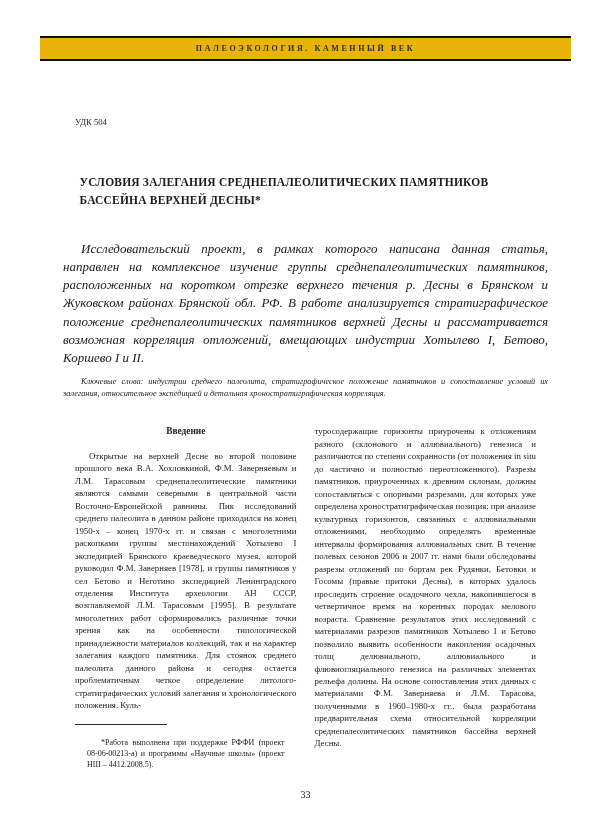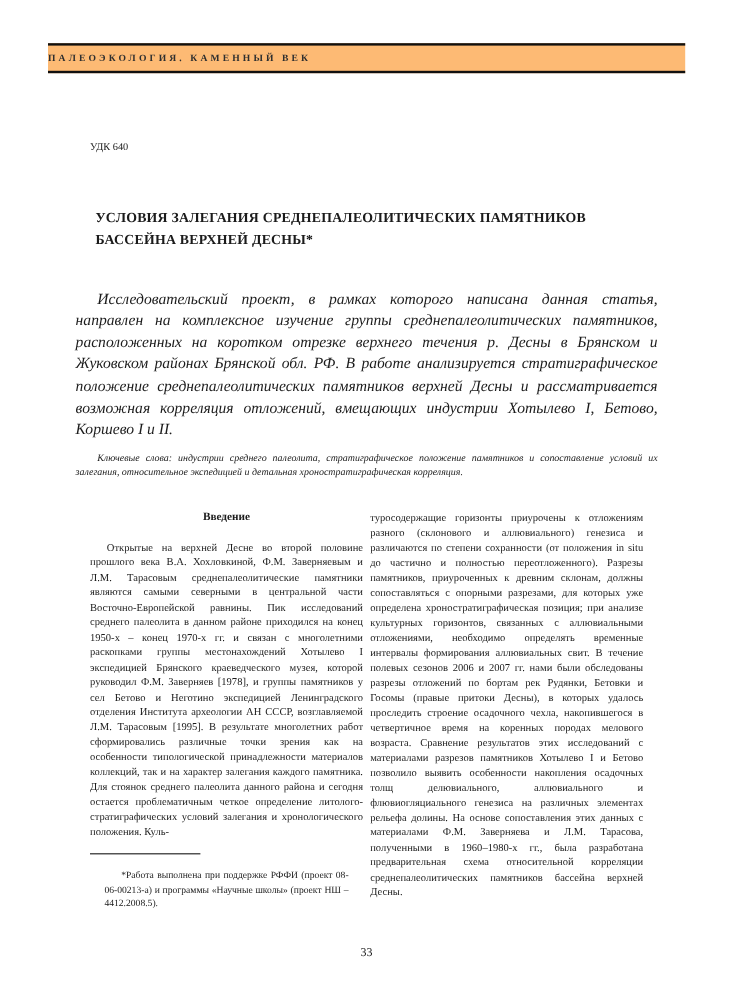--- a/index.html
+++ b/index.html
@@ -4,44 +4,44 @@
 <style>
   html,body{margin:0;padding:0;background:#ffffff;}
   .page{
     width:611px;height:820px;box-sizing:border-box;position:relative;
     margin:0 auto;background:#ffffff;color:#1b1b1b;overflow:hidden;
     font-family:"Liberation Serif","DejaVu Serif",serif;
     padding:36px 40px 0 40px;
   }
   
   .band{
-    height:21px;background:#fdba74;
+    height:21px;background:#eab308;
     border-top:2px solid #101010;border-bottom:2px solid #101010;
-    display:flex;align-items:center;justify-content:flex-start;
+    display:flex;align-items:center;justify-content:center;
   }
   .band-title{
     font-size:8px;font-weight:bold;letter-spacing:2.6px;color:#2f2f2f;
     font-family:"Liberation Serif","DejaVu Serif",serif;
   }
   .content{padding:0 35px;}
   .udc{margin-top:56px;font-size:8.6px;}
   .authors{margin-top:7px;text-align:right;font-weight:bold;font-size:11px;}
   .title{
     margin:46px auto 0 auto;max-width:452px;text-align:left;
     font-weight:bold;font-size:11.5px;line-height:1.6;letter-spacing:.2px;
   }
   .abstract{
     margin:30px -12px 0 -12px;font-style:italic;font-size:13px;line-height:1.4;
     text-align:justify;text-indent:18px;
   }
   .keywords{
     margin:9px -12px 0 -12px;font-style:italic;font-size:8.3px;line-height:1.4;
     text-align:justify;text-indent:18px;
   }
-  .columns{display:flex;gap:6px;margin-top:26px;}
+  .columns{display:flex;gap:18px;margin-top:26px;}
   .col{flex:1 1 0;font-size:8.8px;line-height:1.42;text-align:justify;hyphens:auto;}
   .section-heading{
     text-align:center;font-weight:bold;font-size:9.4px;margin:0 0 11px 0;
   }
   .body-par{text-indent:14px;margin:0;}
   .footnote-block{margin-top:12px;}
   .footnote-rule{width:92px;height:0;border-top:1px solid #2a2a2a;margin:0 0 4px 0;}
   .footnote{font-size:8px;line-height:1.4;text-align:justify;text-indent:14px;margin:12px;}
   .footer{
     position:absolute;left:0;right:0;bottom:50px;text-align:center;
@@ -56,21 +56,21 @@
 <body>
 
 <div class="page">
 
   <div class="band">
     <span class="band-title">ПАЛЕОЭКОЛОГИЯ. КАМЕННЫЙ ВЕК</span>
   </div>
 
   <div class="content">
 
-    <div class="udc">УДК 640</div>
+    <div class="udc">УДК 504</div>
 
 
     <h1 class="title">УСЛОВИЯ ЗАЛЕГАНИЯ СРЕДНЕПАЛЕОЛИТИЧЕСКИХ ПАМЯТНИКОВ БАССЕЙНА ВЕРХНЕЙ ДЕСНЫ*</h1>
 
     <p class="abstract">Исследовательский проект, в рамках которого написана данная статья, направлен на комплексное изучение группы среднепалеолитических памятников, расположенных на коротком отрезке верхнего течения р. Десны в Брянском и Жуковском районах Брянской обл. РФ. В работе анализируется стратиграфическое положение среднепалеолитических памятников верхней Десны и рассматривается возможная корреляция отложений, вмещающих индустрии Хотылево I, Бетово, Коршево I и II.</p>
 
     <p class="keywords">Ключевые слова: индустрии среднего палеолита, стратиграфическое положение памятников и сопоставление условий их залегания, относительное экспедицией и детальная хроностратиграфическая корреляция.</p>
 
     <div class="columns">
       <div class="col">

